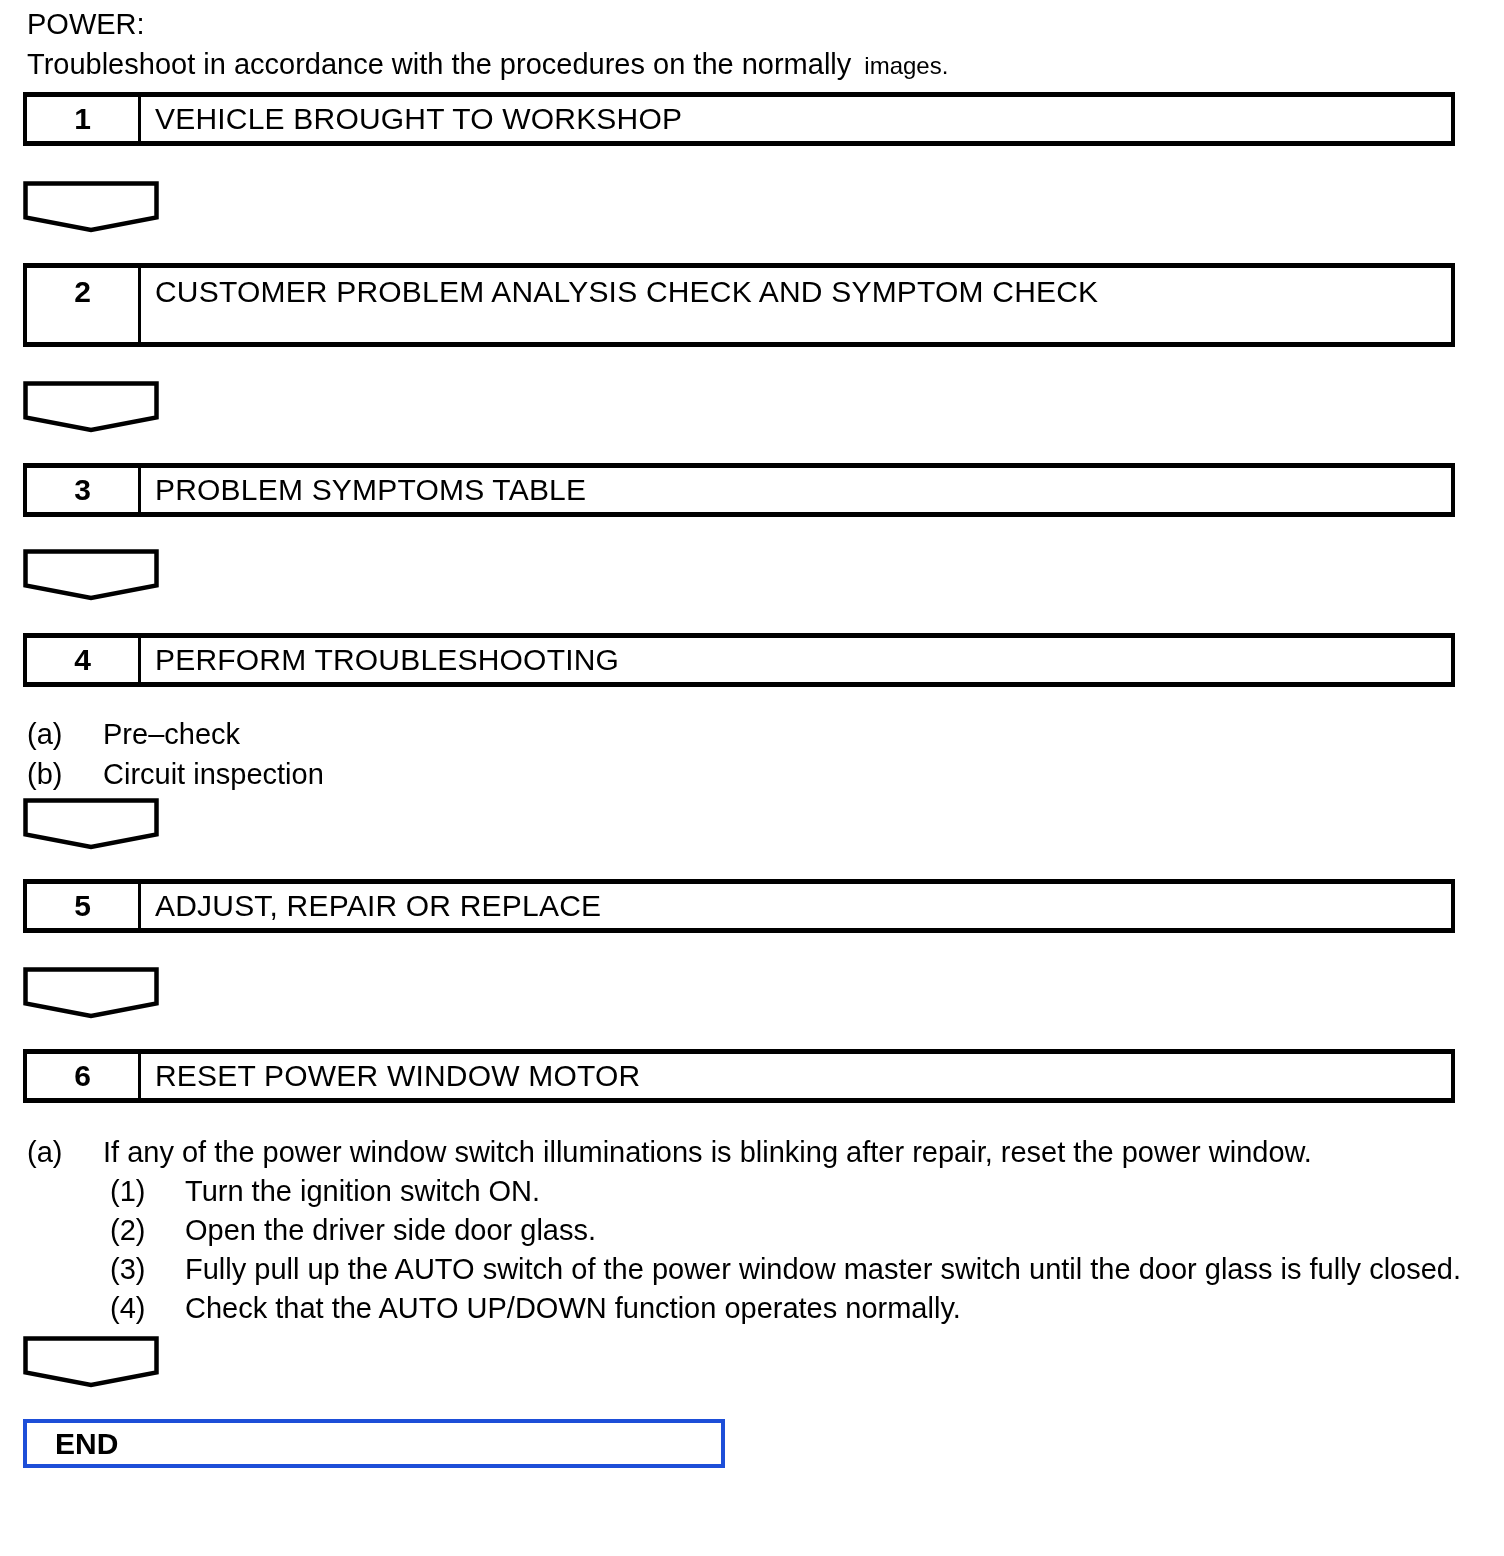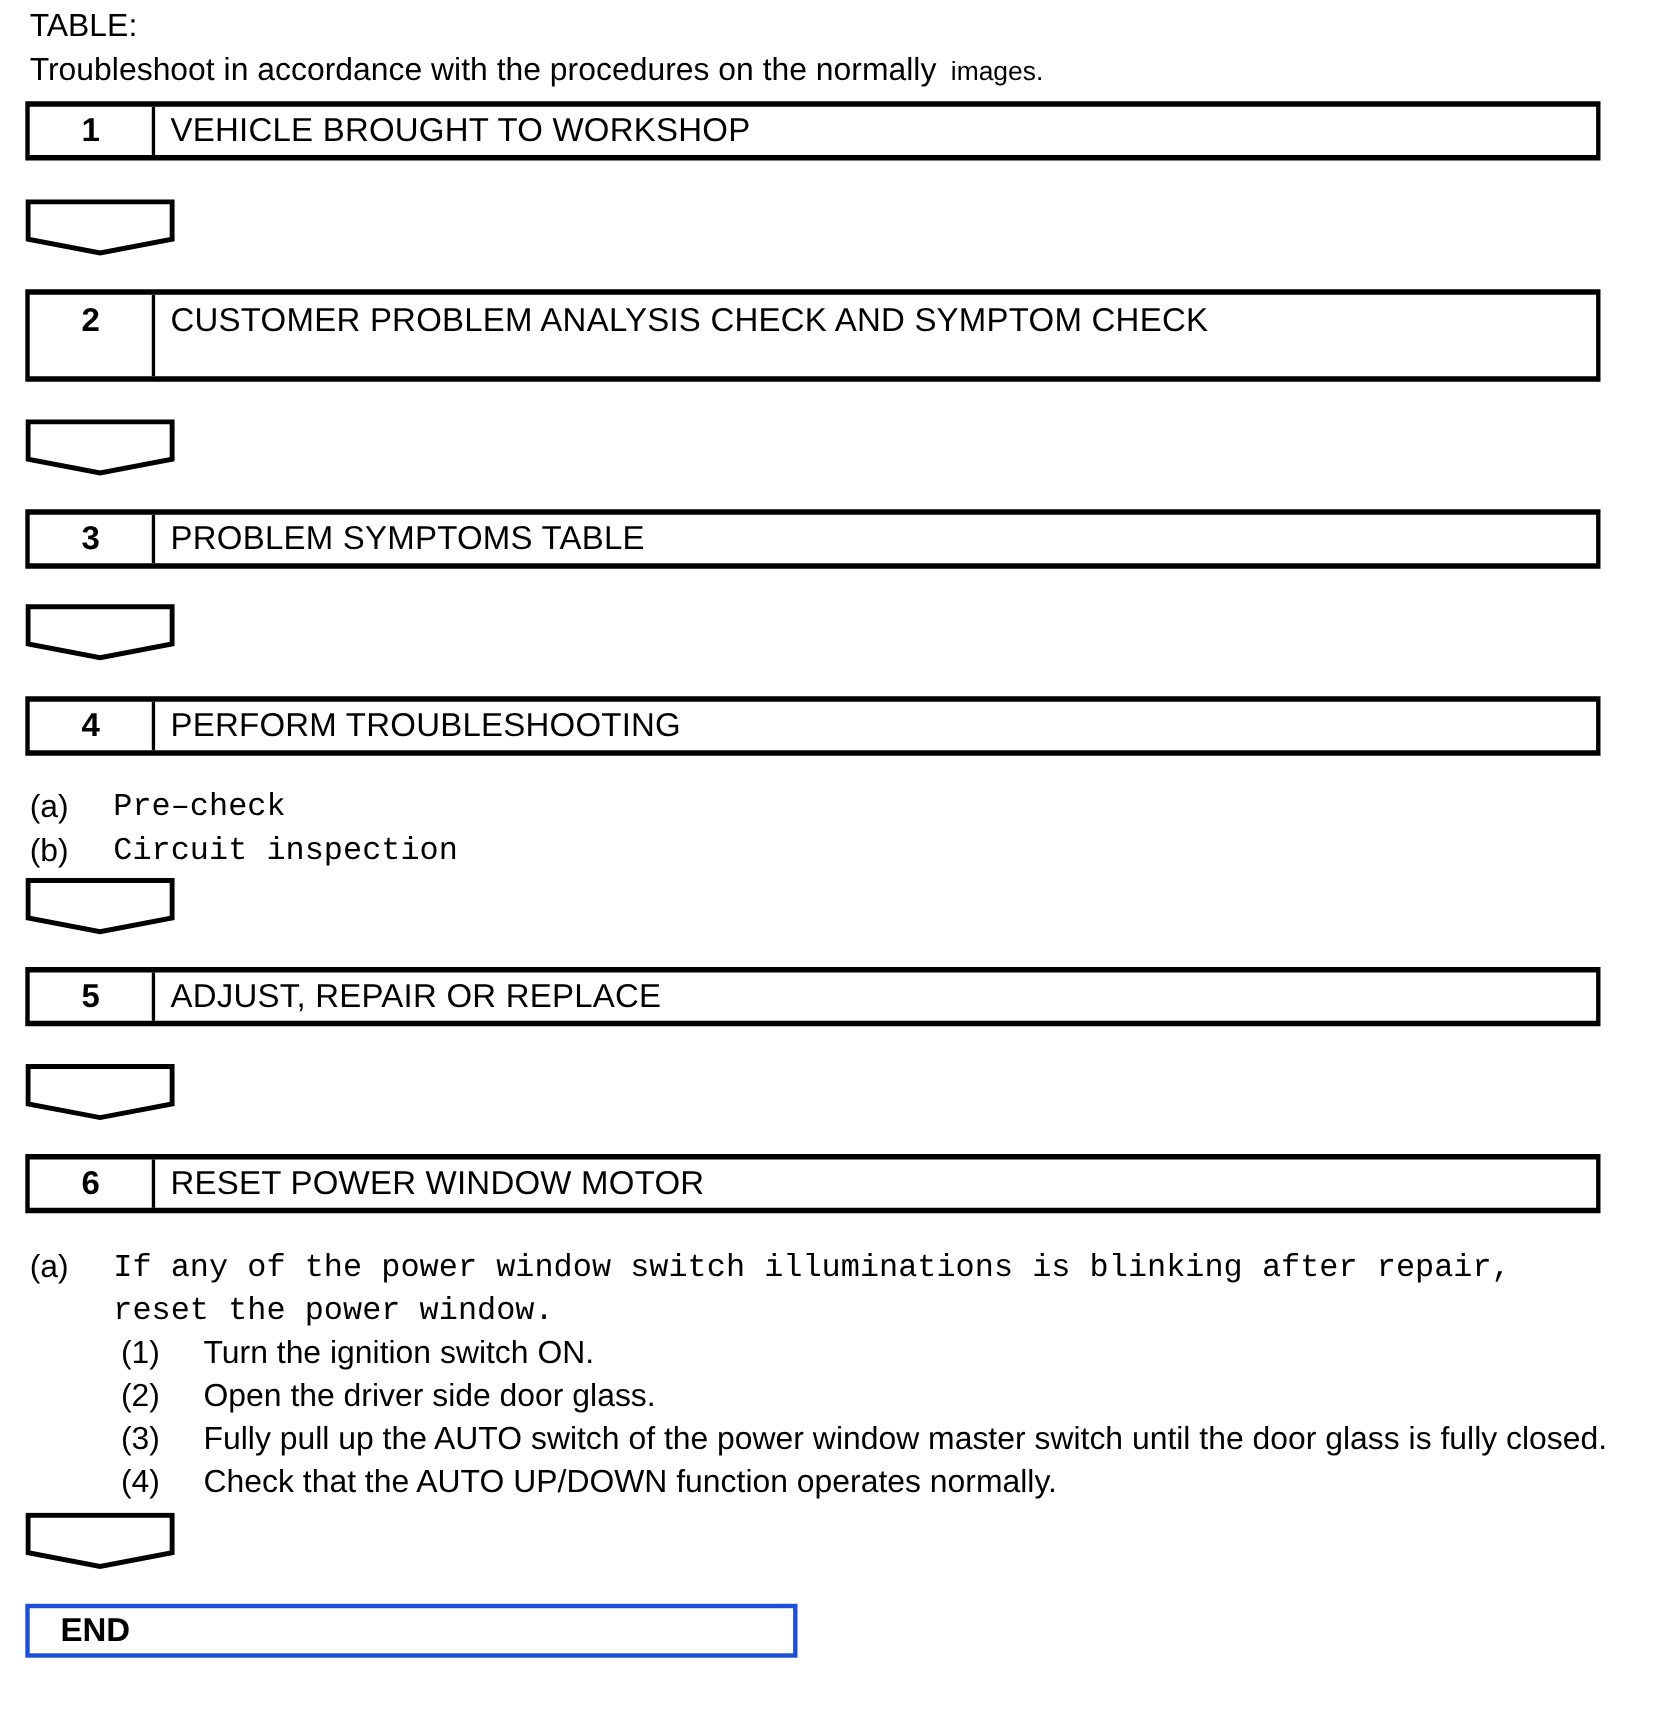--- a/index.html
+++ b/index.html
@@ -40,21 +40,21 @@
     white-space: nowrap;
   }
   .step-box.tall { height: 84px; }
   .step-box.tall .step-num,
   .step-box.tall .step-title { align-items: flex-start; padding-top: 7px; }
 
   .connector { display: block; margin-left: 23px; }
 
   .note-line { display: flex; margin-left: 27px; font-size: 29px; line-height: 40px; }
   .note-marker { flex: 0 0 76px; }
-  .note-text { flex: 1; padding-right: 40px; font-family: Liberation Mono, monospace; }
+  .note-text { flex: 1; padding-right: 40px; }
 
   .big-list .note-line { line-height: 39px; }
   .sub-line { display: flex; margin-left: 110px; font-size: 29px; line-height: 39px; }
   .sub-marker { flex: 0 0 75px; }
   .sub-text { flex: 1; padding-right: 36px; }
 
   .end-box {
     margin: 31px 0 0 23px;
     width: 702px; height: 49px;
     border: 4px solid #1d4ed8;
@@ -66,21 +66,21 @@
 
   .mt10 { margin-top: 10px; } .mt27 { margin-top: 27px; } .mt29 { margin-top: 29px; }
   .mt30 { margin-top: 30px; } .mt32 { margin-top: 32px; } .mt34 { margin-top: 34px; }
   .mt35 { margin-top: 35px; } .mt4  { margin-top: 4px;  } .mt8  { margin-top: 8px;  }
 </style>
 </head>
 <body>
 
 <div class="page">
 
-  <div class="hint-label">TABLE:</div>
+  <div class="hint-label">POWER:</div>
   <div class="hint-line"><span>Troubleshoot in accordance with the procedures on the normally </span><span class="small">images.</span></div>
 
   <div class="step-box mt10">
     <div class="step-num">1</div>
     <div class="step-title">VEHICLE BROUGHT TO WORKSHOP</div>
   </div>
 
   <svg class="connector mt35" width="136" height="52" viewBox="0 0 136 52">
     <polygon points="2.5,2.5 133.5,2.5 133.5,36.5 68,49 2.5,36.5" fill="#ffffff" stroke="#000000" stroke-width="4.5"></polygon>
   </svg>

